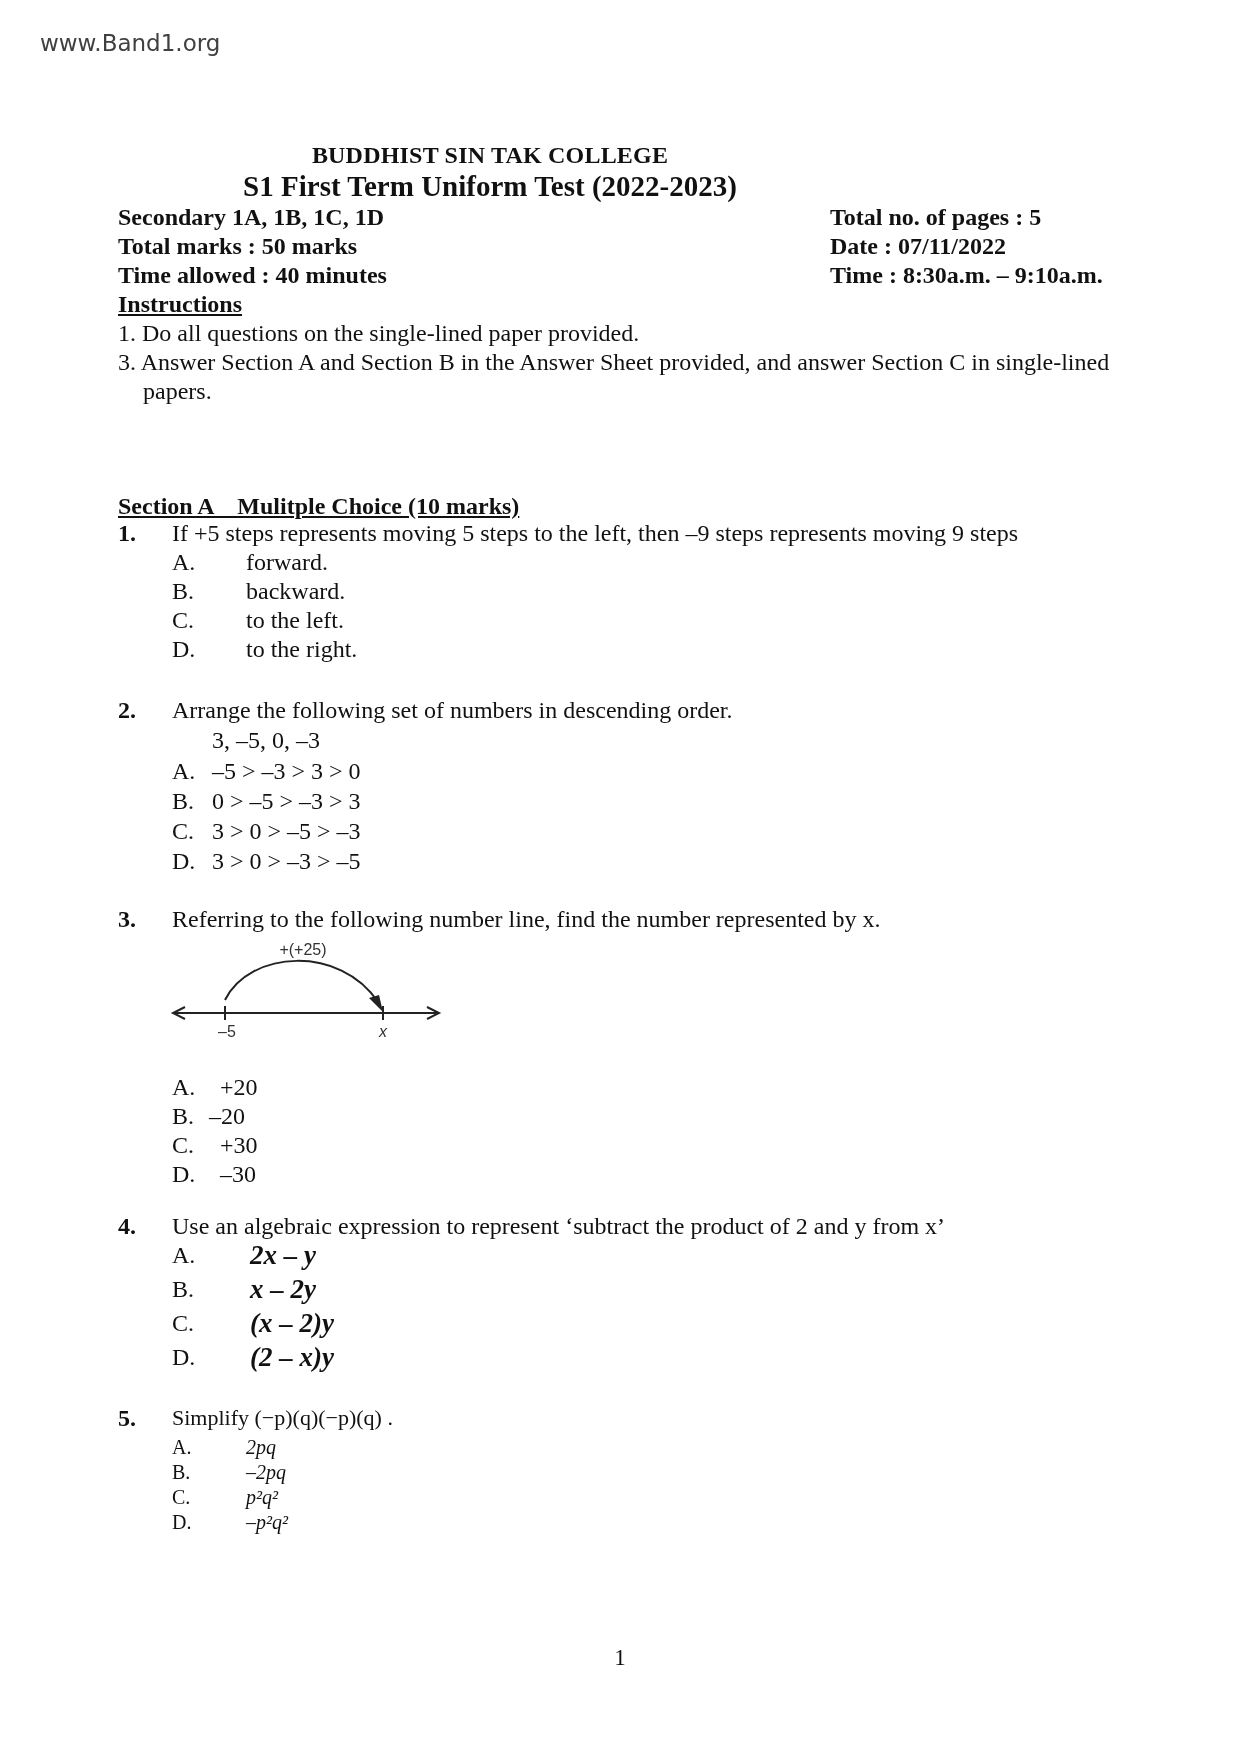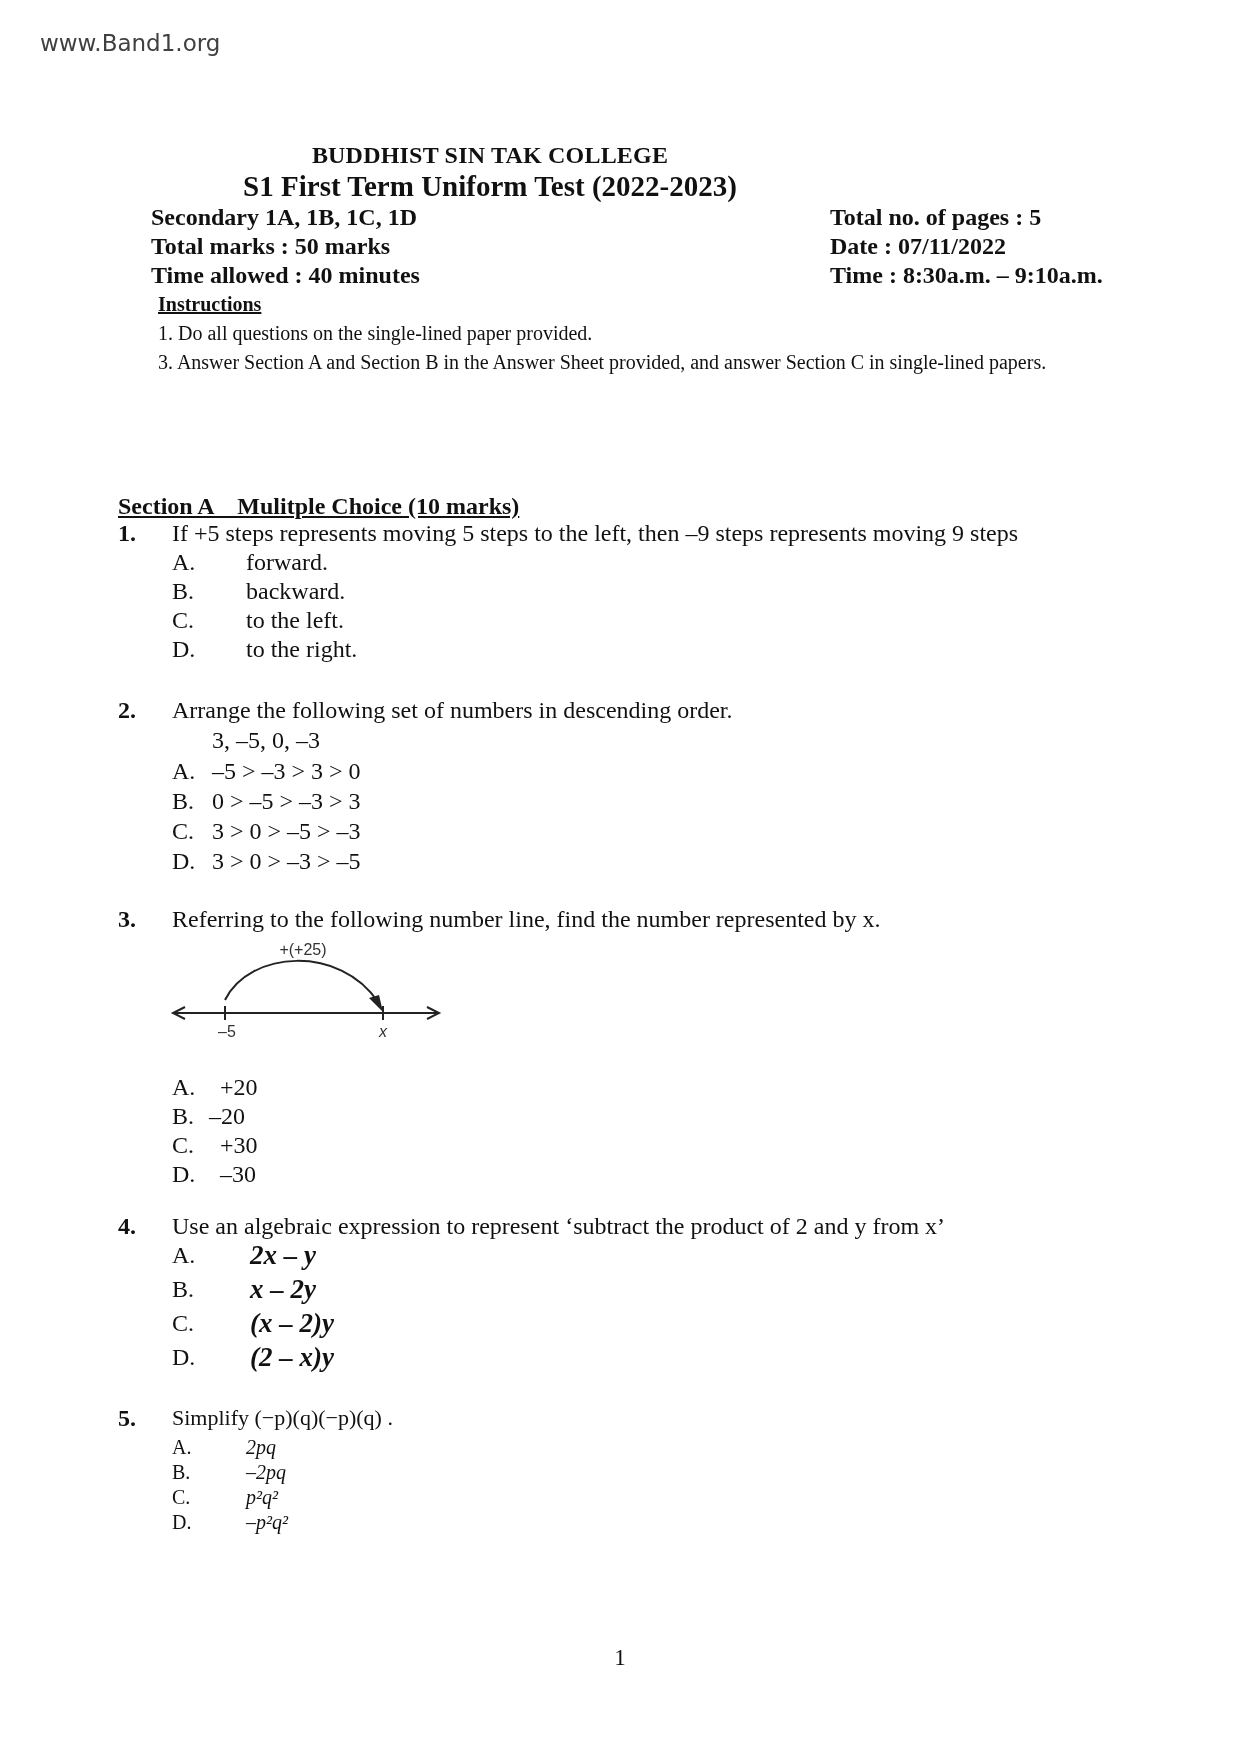--- a/index.html
+++ b/index.html
@@ -9,23 +9,23 @@
   }
   .watermark {
     position: absolute; left: 40px; top: 30px;
     font-family: "DejaVu Sans", "Liberation Sans", sans-serif;
     font-size: 23px; color: #404040;
   }
   .center { position: absolute; left: 0; width: 980px; text-align: center; font-weight: bold; }
   .school { top: 142px; font-size: 24px; letter-spacing: 0.2px; }
   .title { top: 170px; font-size: 29px; }
   .meta-left, .meta-right { position: absolute; font-weight: bold; font-size: 24px; line-height: 29px; }
-  .meta-left { left: 118px; top: 203px; margin-left: 33px; }
+  .meta-left { left: 118px; top: 203px; }
   .meta-right { left: 830px; top: 203px; }
-  .instr { position: absolute; left: 118px; top: 290px; font-size: 20px; line-height: 29px; margin-left: 40px; }
+  .instr { position: absolute; left: 118px; top: 290px; font-size: 24px; line-height: 29px; }
   .instr-title { font-weight: bold; text-decoration: underline; }
   .instr-item { padding-left: 25px; text-indent: -25px; width: 990px; }
   .section-heading {
     position: absolute; left: 118px; top: 493px; font-size: 24px; font-weight: bold;
     text-decoration: underline; white-space: pre;
   }
   .q { position: absolute; left: 118px; font-size: 24px; }
   .q-num { position: absolute; left: 0; top: 0; font-weight: bold; }
   .q-text { position: absolute; left: 54px; top: 0; white-space: nowrap; }
   .opts { position: absolute; left: 54px; }

